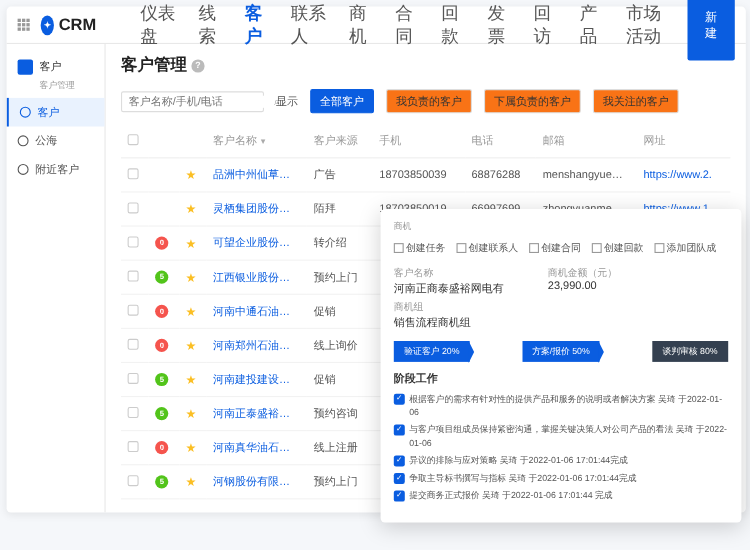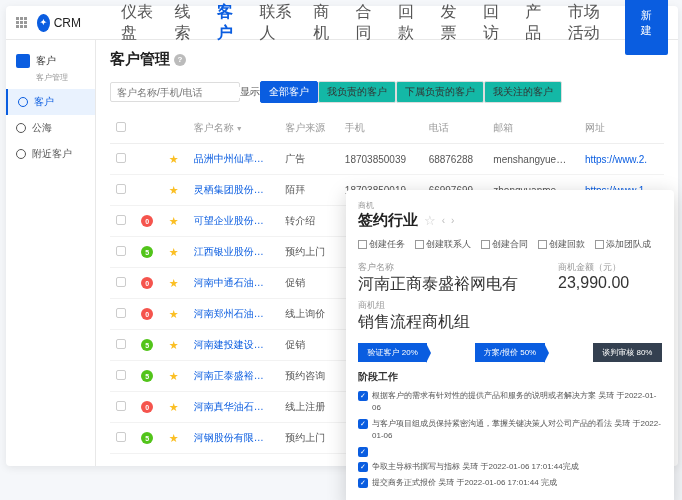--- a/index.html
+++ b/index.html
@@ -1,38 +1,38 @@
 <!DOCTYPE html>
 <html><head>
 <meta charset="utf-8">
 <style>
 * { margin: 0; padding: 0; box-sizing: border-box; }
 body { font-family: -apple-system, "Helvetica Neue", Arial, sans-serif; font-size: 11px; color: #333; background: #f5f7fa; width: 682px; height: 500px; overflow: hidden; position: relative; }
 .app { background: #fff; width: 672px; height: 460px; margin: 6px; border-radius: 4px; box-shadow: 0 2px 8px rgba(0,0,0,0.08); display: flex; flex-direction: column; }
 .topnav { display: flex; align-items: center; height: 34px; border-bottom: 1px solid #e8e8e8; padding: 0 10px; gap: 4px; }
 .app-icon { width: 18px; height: 18px; background: #0a5de0; border-radius: 50%; display: inline-flex; align-items: center; justify-content: center; color: #fff; font-size: 8px; font-weight: bold; }
-.app-name { font-weight: 400; color: #222; margin-right: 28px; font-size: 12px; }
+.app-name { font-weight: 700; color: #222; margin-right: 28px; font-size: 15px; }
 .nav-item { color: #555; padding: 0 8px; font-size: 16px; cursor: pointer; }
 .nav-item.active { color: #0a5de0; font-weight: 600; }
 .btn-primary { background: #0a5de0; color: #fff; border: none; padding: 17px 14px; font-size: 11px; border-radius: 2px; cursor: pointer; margin-left: auto; }
 .body-wrap { display: flex; flex: 1; overflow: hidden; }
 .sidebar { width: 90px; border-right: 1px solid #e8e8e8; padding: 10px 0; }
 .side-head { display: flex; align-items: center; padding: 4px 10px; gap: 6px; font-size: 10px; color: #333; }
 .side-head .si { width: 14px; height: 14px; background: #0a5de0; border-radius: 2px; }
 .side-sub { font-size: 8px; color: #999; padding-left: 30px; margin-bottom: 6px; }
 .side-item { display: flex; align-items: center; padding: 6px 10px; gap: 6px; font-size: 10px; color: #555; cursor: pointer; }
 .side-item.active { background: #e9f2fe; color: #0a5de0; border-left: 2px solid #0a5de0; }
 .side-item .dot { width: 10px; height: 10px; border: 1px solid currentColor; border-radius: 50%; display: inline-block; }
 .main { flex: 1; padding: 10px 14px; overflow: hidden; }
 .page-title { font-size: 15px; font-weight: 600; color: #222; margin-bottom: 12px; display: flex; align-items: center; gap: 4px; }
 .qmark { width: 12px; height: 12px; background: #bbb; color: #fff; border-radius: 50%; font-size: 8px; display: inline-flex; align-items: center; justify-content: center; }
-.toolbar { display: flex; align-items: center; gap: 0; margin-bottom: 10px; flex-wrap: wrap; }
+.toolbar { display: flex; align-items: center; gap: 11px; margin-bottom: 10px; flex-wrap: wrap; }
 .search-box { display: flex; align-items: center; border: 1px solid #ddd; border-radius: 2px; padding: 3px 6px; width: 130px; }
 .search-box input { border: none; outline: none; font-size: 10px; flex: 1; }
-.filter-btn { border: 1px solid #ddd; background: #14b8a6; padding: 3px 8px; font-size: 10px; border-radius: 2px; cursor: pointer; }
+.filter-btn { border: 1px solid #ddd; background: #f97316; padding: 3px 8px; font-size: 10px; border-radius: 2px; cursor: pointer; }
 .filter-btn.active { background: #0a5de0; color: #fff; border-color: #0a5de0; }
 table { width: 100%; border-collapse: collapse; font-size: 10px; }
 th { text-align: left; padding: 8px 6px; color: #999; font-weight: normal; border-bottom: 1px solid #eee; }
 td { padding: 8px 6px; border-bottom: 1px solid #f2f2f2; color: #555; white-space: nowrap; overflow: hidden; text-overflow: ellipsis; max-width: 80px; }
 td.name-cell { color: #0a5de0; cursor: pointer; }
 td.link-cell { color: #0a5de0; }
 .cb { width: 10px; height: 10px; border: 1px solid #ccc; display: inline-block; border-radius: 2px; }
 .star { color: #fbbf24; font-size: 11px; }
 .badge { width: 12px; height: 12px; border-radius: 50%; display: inline-flex; align-items: center; justify-content: center; font-size: 7px; color: #fff; font-weight: bold; }
 .badge.red { background: #f5544d; }
@@ -44,21 +44,21 @@
 .panel-head { display: flex; align-items: center; gap: 8px; margin-bottom: 8px; }
 .panel-badge { font-size: 8px; color: #999; }
 .panel-title { font-size: 15px; font-weight: 600; color: #222; }
 .panel-star { color: #ccc; font-size: 13px; }
 .panel-nav { font-size: 10px; color: #bbb; }
 .panel-actions { display: flex; gap: 10px; margin-bottom: 10px; color: #555; font-size: 9px; }
 .panel-actions span { cursor: pointer; display: flex; align-items: center; gap: 2px; }
 .action-icon { width: 9px; height: 9px; border: 1px solid #999; display: inline-block; }
 .info-row { display: flex; gap: 40px; margin-bottom: 4px; }
 .info-label { color: #999; font-size: 9px; }
-.info-val { color: #333; font-size: 16px; }
+.info-val { color: #333; font-size: 10px; }
 .stages { display: flex; margin: 10px 0 8px; gap: 48px; }
 .stage { flex: 1; color: #fff; font-size: 8px; padding: 4px 2px; text-align: center; position: relative; }
 .stage.blue { background: #0a5de0; }
 .stage.dark { background: #344050; }
 .stage:not(:last-child)::after { content: ""; position: absolute; right: -4px; top: 0; border-left: 5px solid currentColor; border-top: 10px solid transparent; border-bottom: 10px solid transparent; z-index: 1; }
 .stage.blue::after { color: #0a5de0; }
 .stage.dark::after { color: #344050; }
 .section-title { font-size: 10px; color: #333; margin-bottom: 6px; font-weight: 600; }
 .task { display: flex; align-items: flex-start; gap: 4px; margin-bottom: 4px; font-size: 8px; color: #555; line-height: 1.5; }
 .task .chk { width: 10px; height: 10px; background: #0a5de0; border-radius: 2px; display: inline-flex; align-items: center; justify-content: center; color: #fff; font-size: 7px; flex-shrink: 0; margin-top: 1px; }
@@ -262,26 +262,20 @@
           </tbody>
       </table>
     </div>
   </div>
 </div>
 
 <div class="panel">
   <div class="panel-head">
     <div style="flex:1">
       <div class="panel-badge">商机</div>
-      <div style="display:flex;align-items:center;gap:6px">
-        <span class="panel-title">签约行业</span>
-        <span class="panel-star">☆</span>
-        <span class="panel-nav">‹</span>
-        <span class="panel-nav">›</span>
-      </div>
     </div>
   </div>
   <div class="panel-actions" id="panel-actions">
       <span><span class="action-icon"></span>创建任务</span>
       <span><span class="action-icon"></span>创建联系人</span>
       <span><span class="action-icon"></span>创建合同</span>
       <span><span class="action-icon"></span>创建回款</span>
       <span><span class="action-icon"></span>添加团队成</span>
     </div>
   <div id="panel-info">
@@ -312,20 +306,21 @@
       <div class="task">
         <span class="chk">✓</span>
         <span>根据客户的需求有针对性的提供产品和服务的说明或者解决方案 吴琦 于2022-01-06</span>
       </div>
       <div class="task">
         <span class="chk">✓</span>
         <span>与客户项目组成员保持紧密沟通，掌握关键决策人对公司产品的看法 吴琦 于2022-01-06</span>
       </div>
       <div class="task">
         <span class="chk">✓</span>
+        <span>异议的排除与应对策略 吴琦 于2022-01-06 17:01:44完成</span>
       </div>
       <div class="task">
         <span class="chk">✓</span>
         <span>争取主导标书撰写与指标 吴琦 于2022-01-06 17:01:44完成</span>
       </div>
       <div class="task">
         <span class="chk">✓</span>
         <span>提交商务正式报价 吴琦 于2022-01-06 17:01:44 完成</span>
       </div>
     </div>

